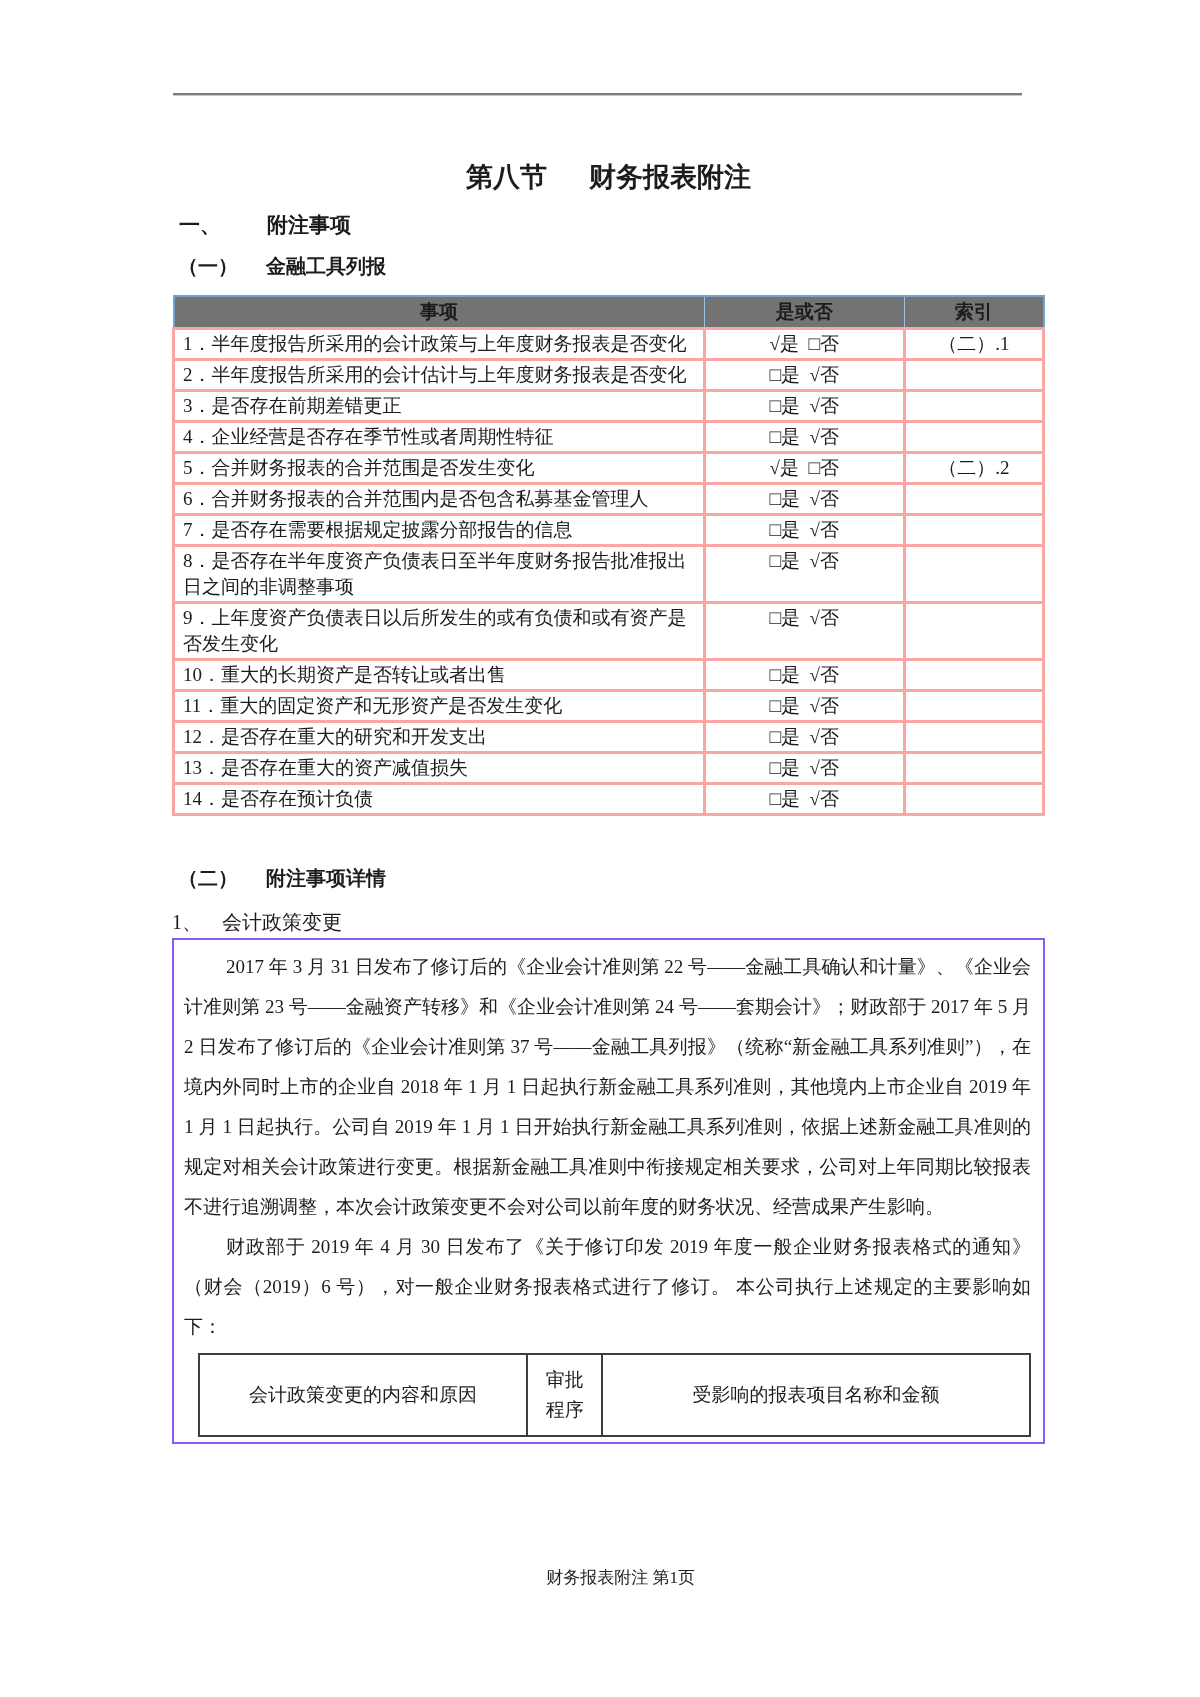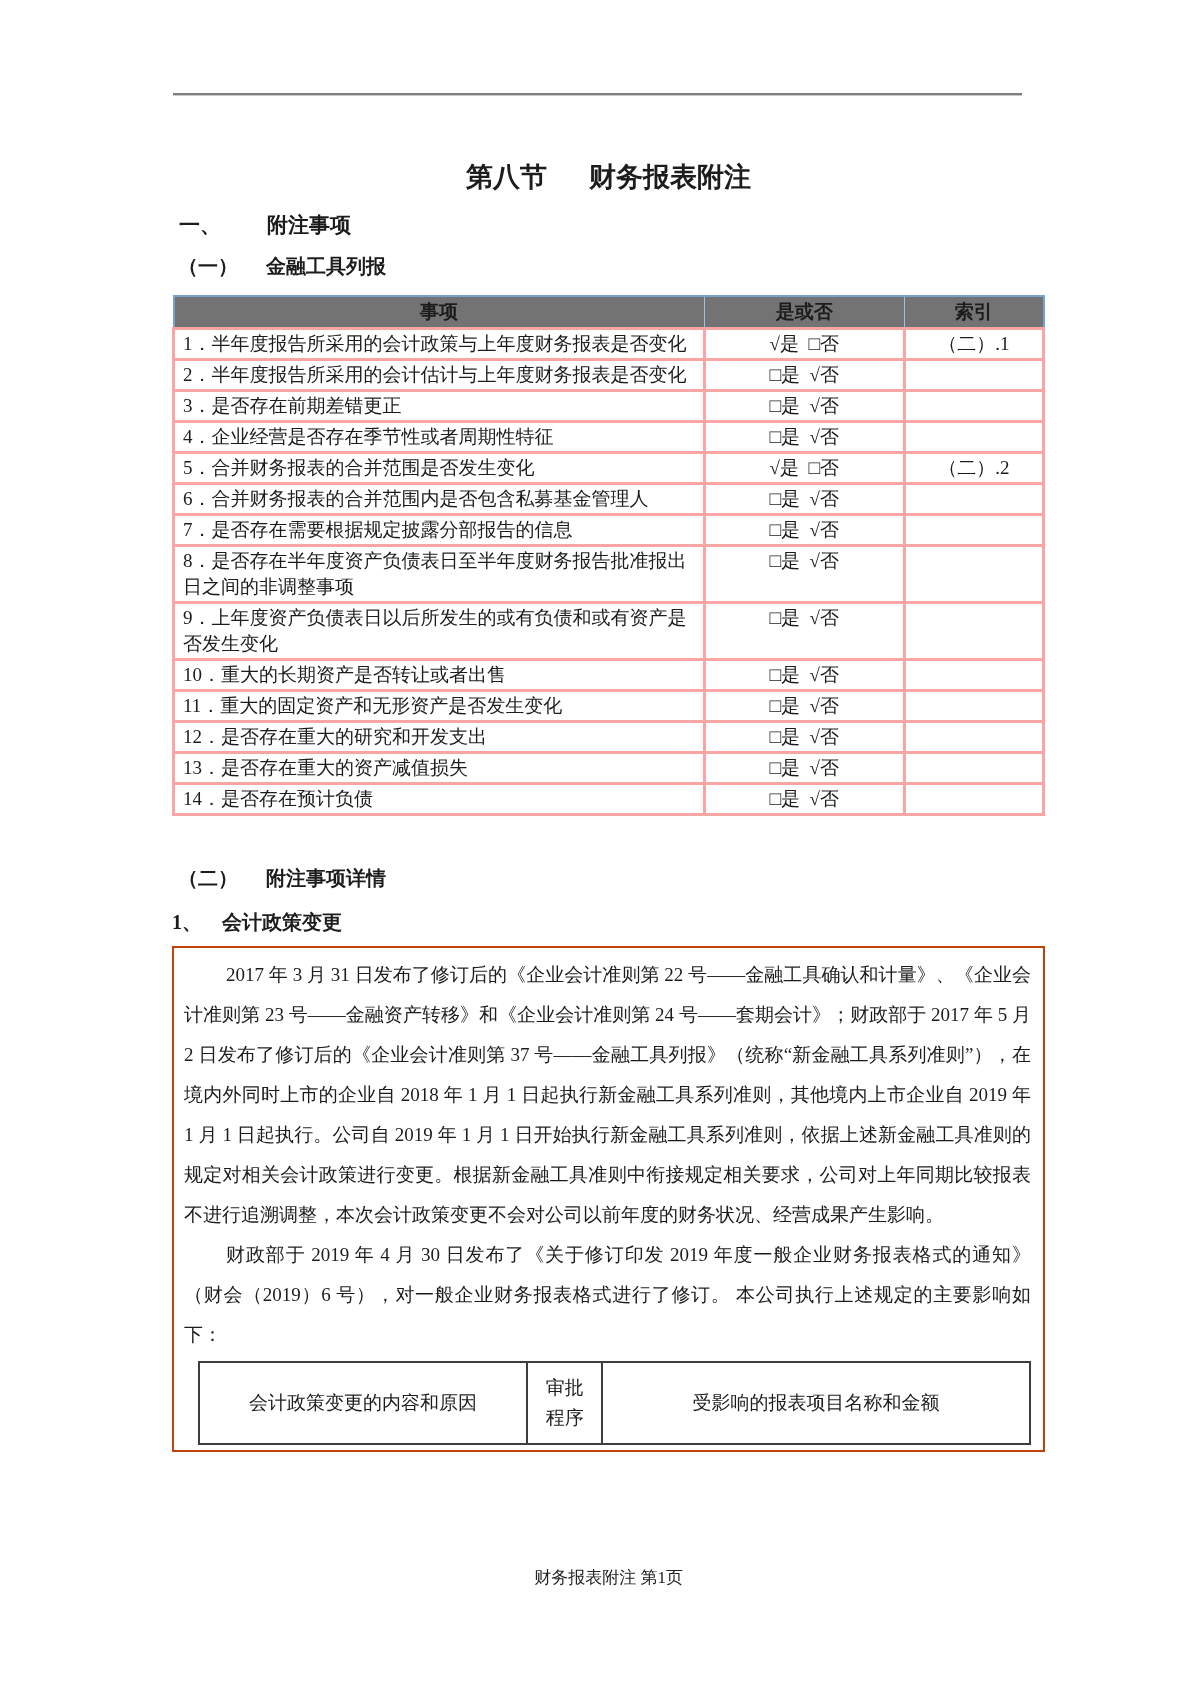--- a/index.html
+++ b/index.html
@@ -24,60 +24,60 @@
   }
   .doc-title .title-part2 { margin-left:42px; }
 
   .h-level1 { margin:20px 0 16px 0; padding-left:7px; font-size:21px; font-weight:bold; line-height:25px; }
   .h-level1 .hnum { display:inline-block; width:88px; }
 
   .h-level2 { margin:14px 0 0 0; padding-left:6px; font-size:20px; font-weight:bold; line-height:24px; }
   .h-level2 .hnum { display:inline-block; width:88px; }
   .h-level2.detail { margin-top:50px; }
 
-  .h-level3 { margin:20px 0 0 0; font-size:20px; font-weight:bold; line-height:24px; }
+  .h-level3 { margin:20px 0 0 0; font-size:20px; font-weight:normal; line-height:24px; }
   .h-level3 .hnum { display:inline-block; width:50px; }
 
   table.index-table {
     margin-top:17px; width:100%; border-collapse:collapse;
     font-size:19px; border:2px solid #74a3cf;
   }
   table.index-table th {
     border:1px solid #9cc2e5; background:#737373;
     font-weight:bold; text-align:center; padding:2px 8px; line-height:26px;
   }
   table.index-table td {
     border:3px solid #fca5a5; padding:1px 8px; line-height:26px; vertical-align:top;
   }
   td.c-item { text-align:left; }
   td.c-ans  { text-align:center; white-space:nowrap; }
   td.c-idx  { text-align:center; }
 
   .policy-box {
-    margin-top:12px; width:100%;
-    border:2px solid #c2410c;
+    margin-top:4px; width:100%;
+    border:2px solid #8b5cf6;
     padding:7px 12px 3px 10px;
   }
   .policy-box p {
     margin:0; font-size:19px; line-height:40px;
     text-align:justify; text-indent:42px;
   }
 
   table.policy-table {
     border-collapse:collapse; width:calc(100% - 14px);
     margin:6px 0 2px 14px; font-size:19px;
   }
   table.policy-table th {
     border:2px solid #3d3d3d; font-weight:normal;
     text-align:center; vertical-align:middle;
     padding:10px 6px; line-height:30px; background:#fff;
   }
 
   .footer {
-    position:absolute; top:1566px; left:172px; width:873px;
+    position:absolute; top:1566px; left:184px; width:873px;
     text-align:center; font-size:17px; color:#222;
   }
 </style>
 </head>
 <body>
 
 <div class="page">
 
   <div class="top-rule"></div>
 

